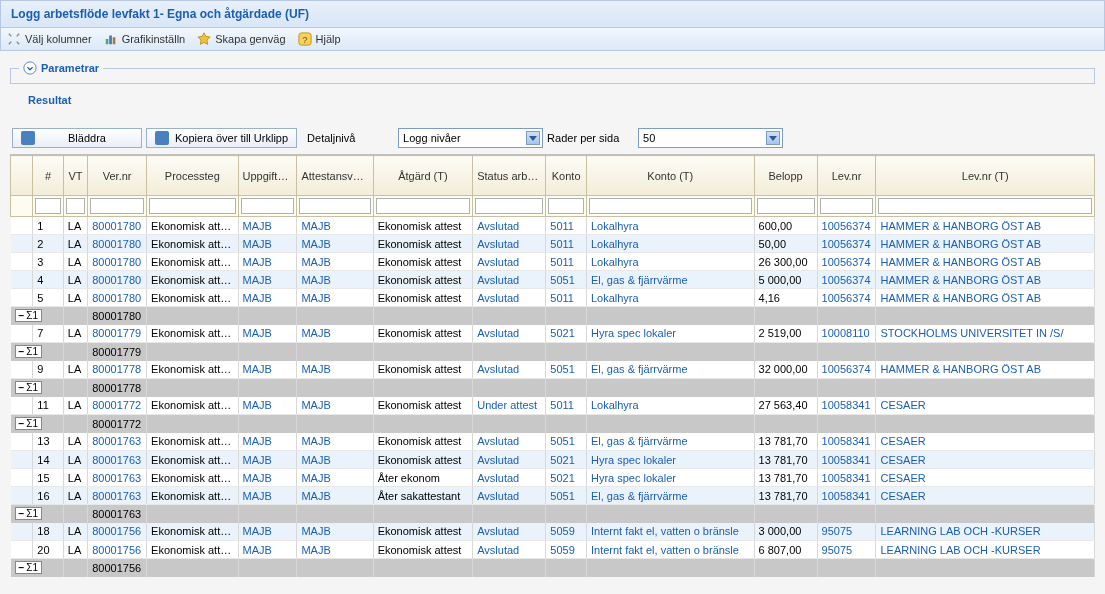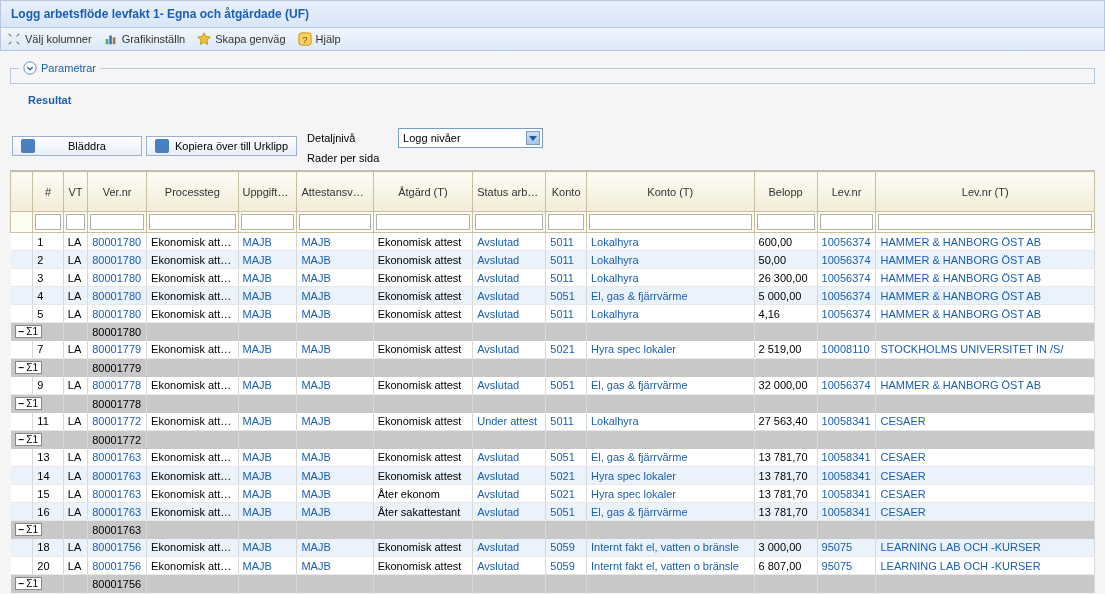--- a/index.html
+++ b/index.html
@@ -3,21 +3,21 @@
 <meta charset="utf-8">
 <style>
 * { box-sizing: border-box; margin: 0; padding: 0; }
 body { font-family: Arial, sans-serif; font-size: 11px; background: #f5f5f5; width: 1105px; }
 .page-title { background: linear-gradient(#e8f0fa,#d8e6f7); color: #1a5fb4; font-weight: bold; font-size: 12px; padding: 6px 10px; border: 1px solid #b8c8e0; }
 .toolbar { background: linear-gradient(#f2f7fc,#dce9f8); border: 1px solid #b8c8e0; border-top: none; padding: 4px 6px; display: flex; gap: 12px; align-items: center; }
 .tb-item { display: inline-flex; align-items: center; gap: 4px; color: #333; cursor: pointer; }
 .tb-item svg, .tb-item .ico { width: 14px; height: 14px; }
 .section { margin: 10px; }
 .param-fieldset { border: 1px solid #b8c8e0; padding: 0 8px 8px 8px; margin-bottom: 10px; }
-.param-fieldset legend { color: #1a5fb4; font-weight: normal; padding: 0 4px; display: flex; align-items: center; gap: 4px; justify-content: flex-end; }
+.param-fieldset legend { color: #1a5fb4; font-weight: bold; padding: 0 4px; display: flex; align-items: center; gap: 4px; justify-content: flex-end; }
 .result-label { color: #1a5fb4; font-weight: bold; margin: 4px 0 22px 18px; }
 .controls { display: flex; gap: 10px; align-items: center; margin-left: 2px; margin-bottom: 6px; }
 .ctrl-btn { background: linear-gradient(#fff,#e8eef8); border: 1px solid #9ab0d0; padding: 2px 8px; display: inline-flex; align-items: center; gap: 6px; min-width: 130px; }
 .ctrl-btn .ico { width: 14px; height: 14px; background:#4a7fc0; border-radius:2px; display:inline-block; }
 .ctrl-label { width: 85px; }
 .select { border: 1px solid #7a9cc6; background: #fff; height: 20px; width: 145px; display: inline-flex; align-items: center; justify-content: space-between; padding: 0 2px 0 4px; }
 .select .arrow { width: 14px; height: 14px; background: linear-gradient(#cfe0f5,#a8c4e8); border:1px solid #7a9cc6; display:flex;align-items:center;justify-content:center; }
 .select .arrow::after { content:""; border-left:4px solid transparent;border-right:4px solid transparent;border-top:5px solid #245a9e; }
 
 .grid-wrap { border-top: 1px solid #c0c0c0; }
@@ -89,30 +89,34 @@
     <div style="display:flex;flex-direction:row;gap:4px">
       <span class="ctrl-btn">
         <span class="ico"></span>
         <span style="flex:1;text-align:center">Bläddra</span>
       </span>
       <span class="ctrl-btn">
         <span class="ico"></span>
         <span>Kopiera över till Urklipp</span>
       </span>
     </div>
-    <div style="display:flex;flex-direction:column;gap:4px">
+    <div style="display:flex;flex-direction:row;gap:4px">
       <div style="display:flex;align-items:center;gap:6px">
         <span class="ctrl-label">Detaljnivå</span>
         <span class="select">
           <span>Logg nivåer</span>
           <span class="arrow"></span>
         </span>
       </div>
       <div style="display:flex;align-items:center;gap:6px">
         <span class="ctrl-label">Rader per sida</span>
+        <span class="select">
+          <span>50</span>
+          <span class="arrow"></span>
+        </span>
       </div>
     </div>
   </div>
 
   <div class="grid-wrap">
     <table>
       <colgroup>
         <col class="c-idx">
           <col class="c-num">
           <col class="c-vt">

